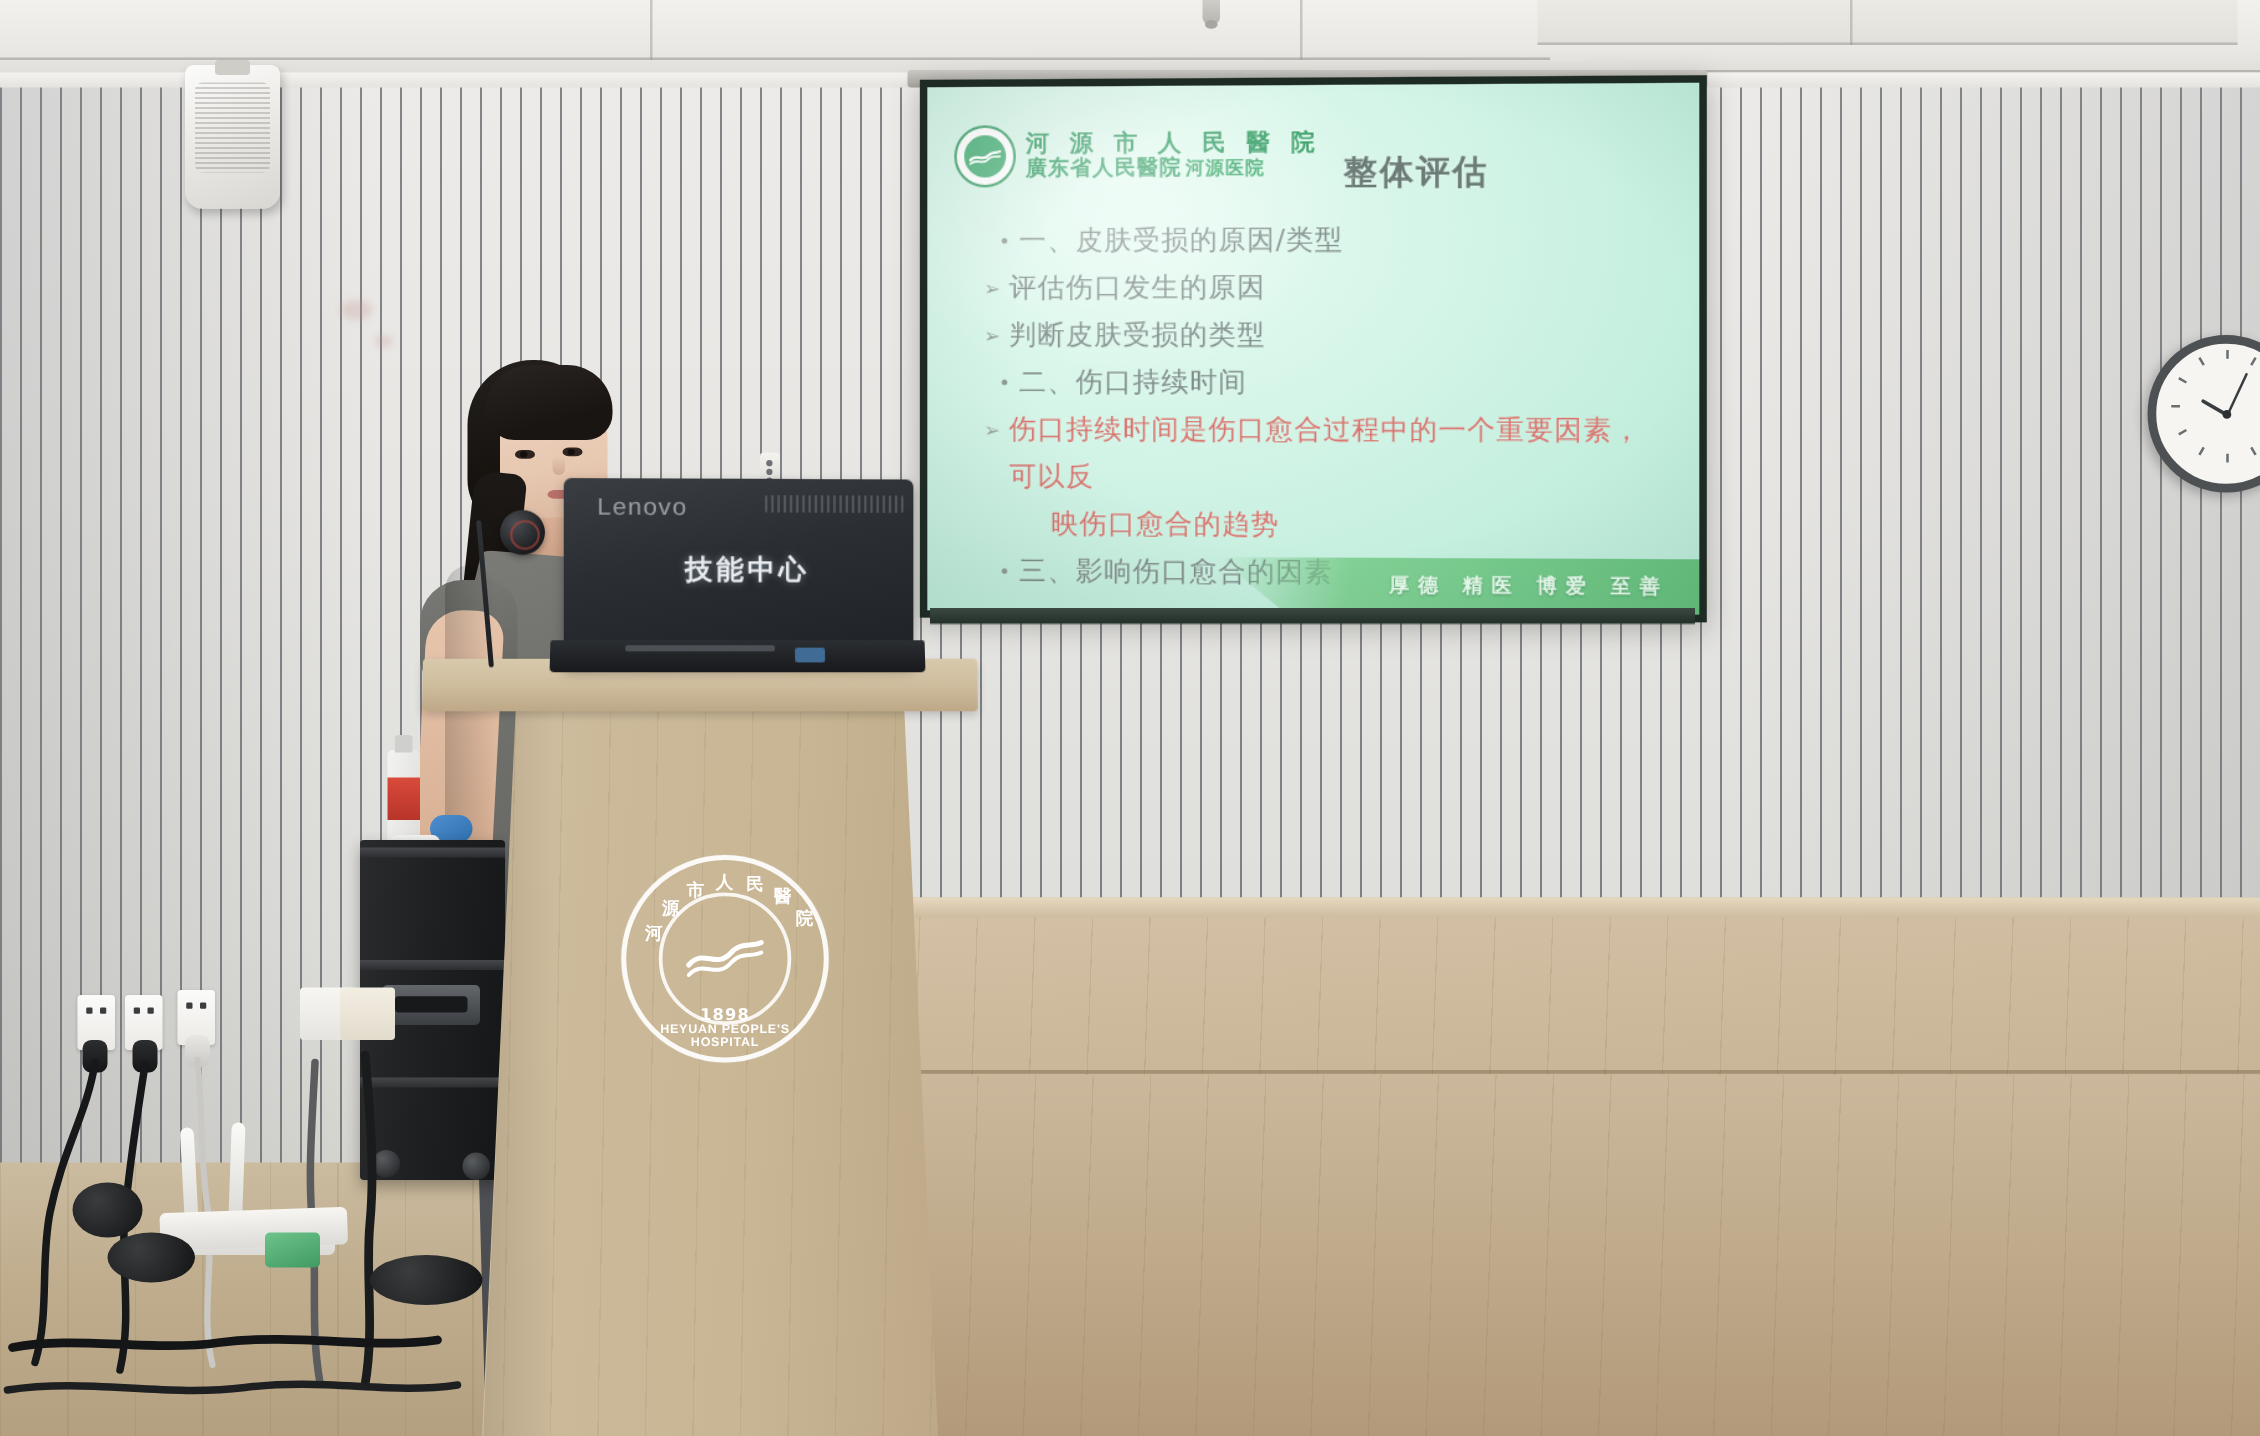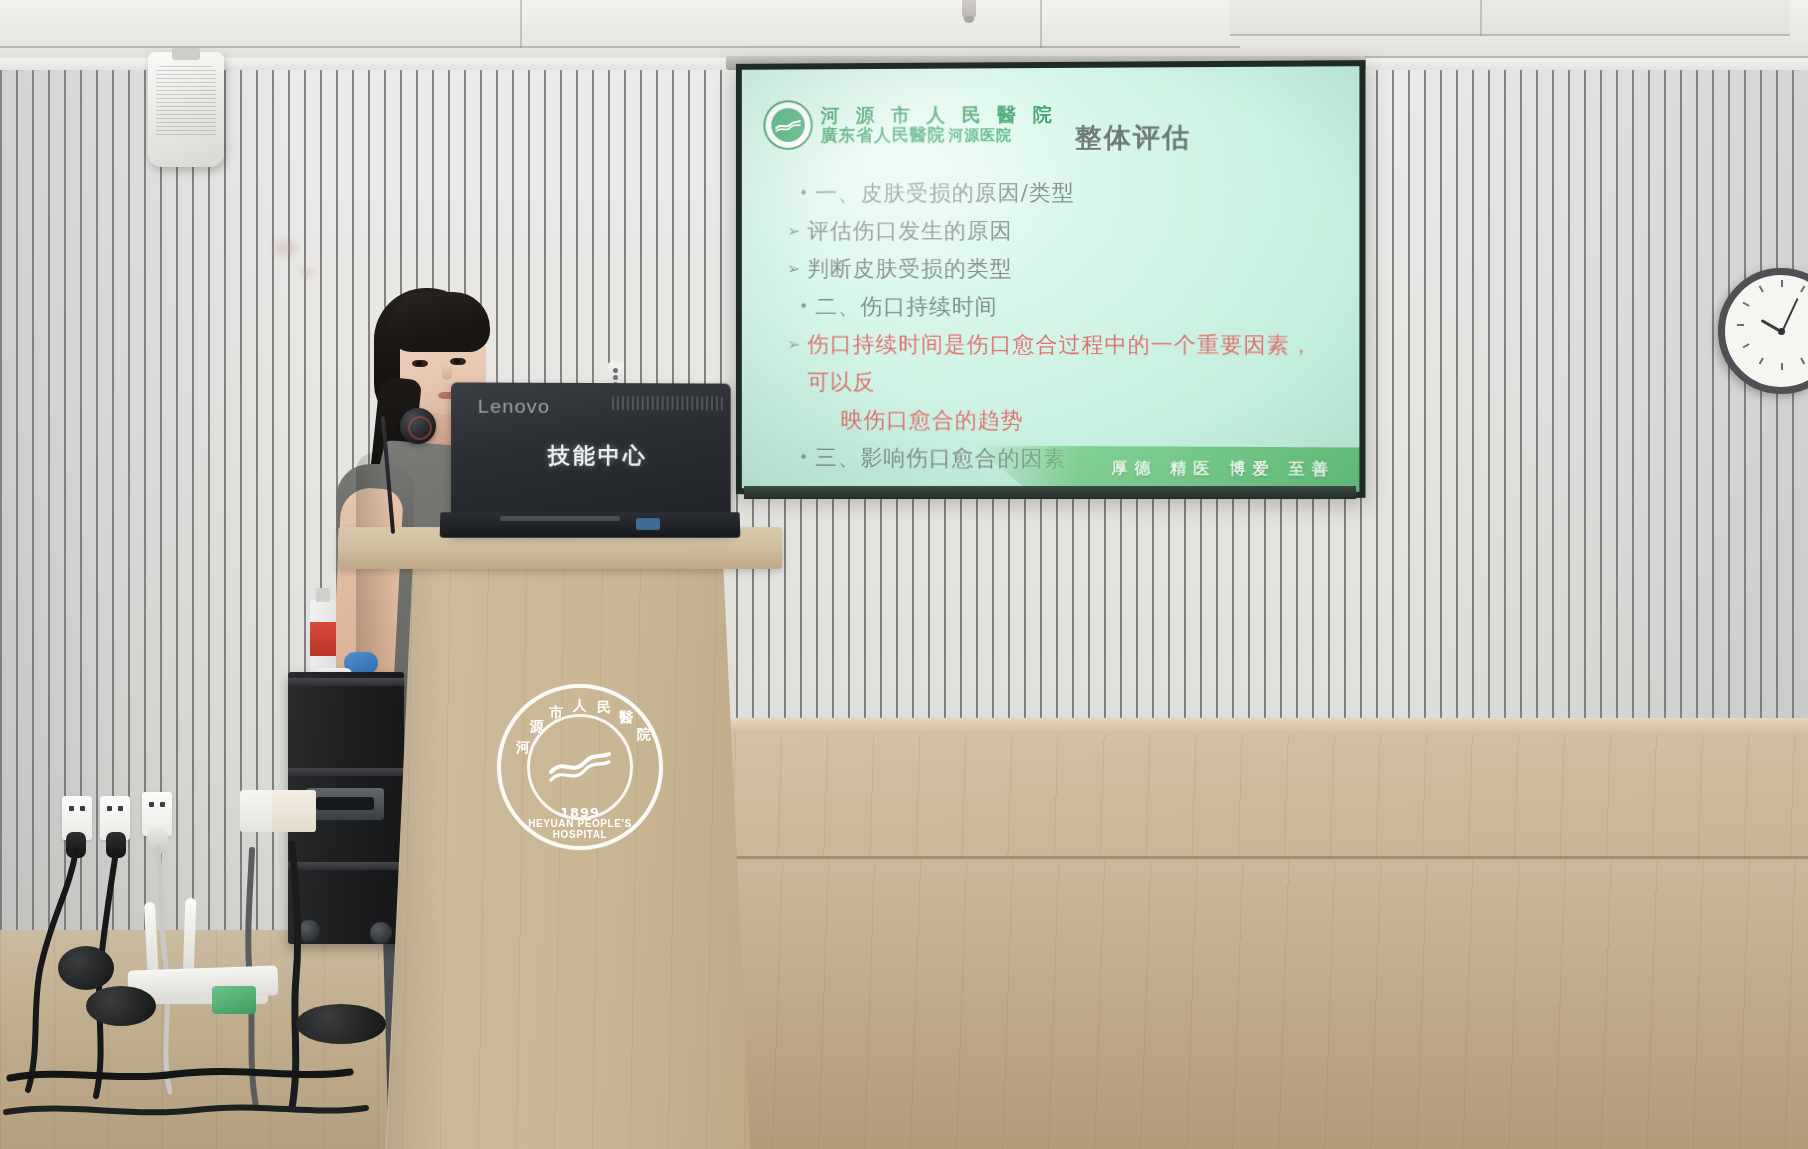--- a/index.html
+++ b/index.html
@@ -762,21 +762,21 @@
       <span style="transform:rotate(14deg) translate(0,-70px) rotate(-14deg);">民</span>
       <span style="transform:rotate(34deg) translate(0,-70px) rotate(-34deg);">醫</span>
       <span style="transform:rotate(54deg) translate(0,-70px) rotate(-54deg);">院</span>
     </div>
     <div class="emblem-inner">
       <svg class="emblem-wave" viewBox="0 0 66 38">
         <path d="M4 24 C16 10, 26 28, 38 14 C46 5, 54 10, 62 6" stroke="#ffffff" stroke-width="4" fill="none" stroke-linecap="round"></path>
         <path d="M4 32 C16 19, 26 36, 38 22 C46 13, 54 18, 62 14" stroke="#ffffff" stroke-width="3.2" fill="none" stroke-linecap="round"></path>
       </svg>
     </div>
-    <div class="emblem-year">1899</div>
+    <div class="emblem-year">1898</div>
     <div class="emblem-en">HEYUAN PEOPLE'S HOSPITAL</div>
   </div>
 
   <div class="laptop-lid">
     <div class="laptop-brand">Lenovo</div>
     <div class="laptop-vent"></div>
     <div class="laptop-screen-cn">技能中心</div>
   </div>
   <div class="laptop-base">
     <div class="laptop-base-hl"></div>

